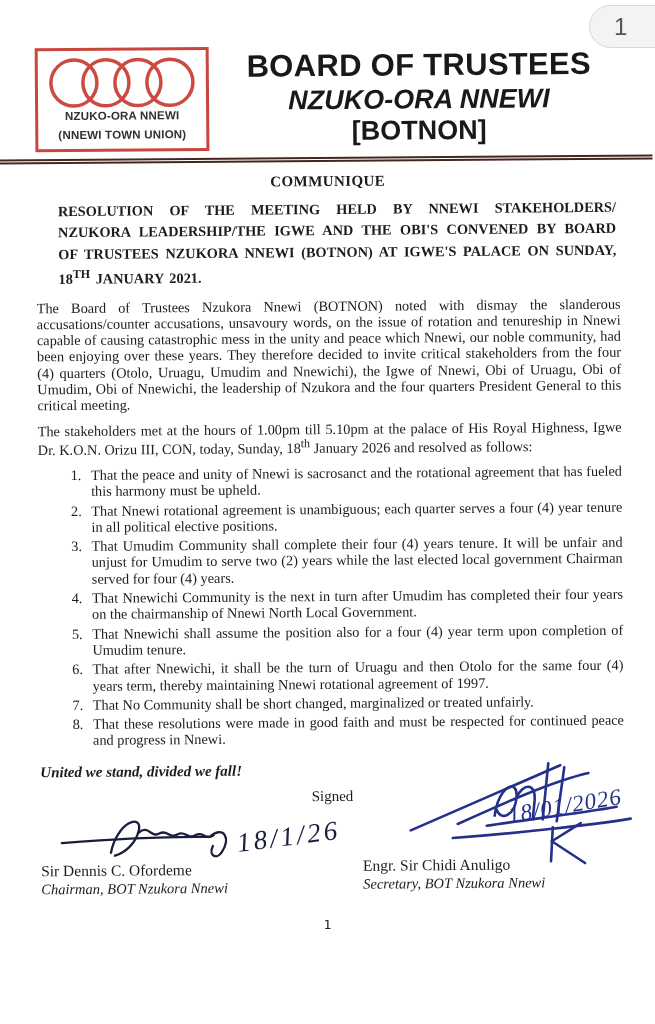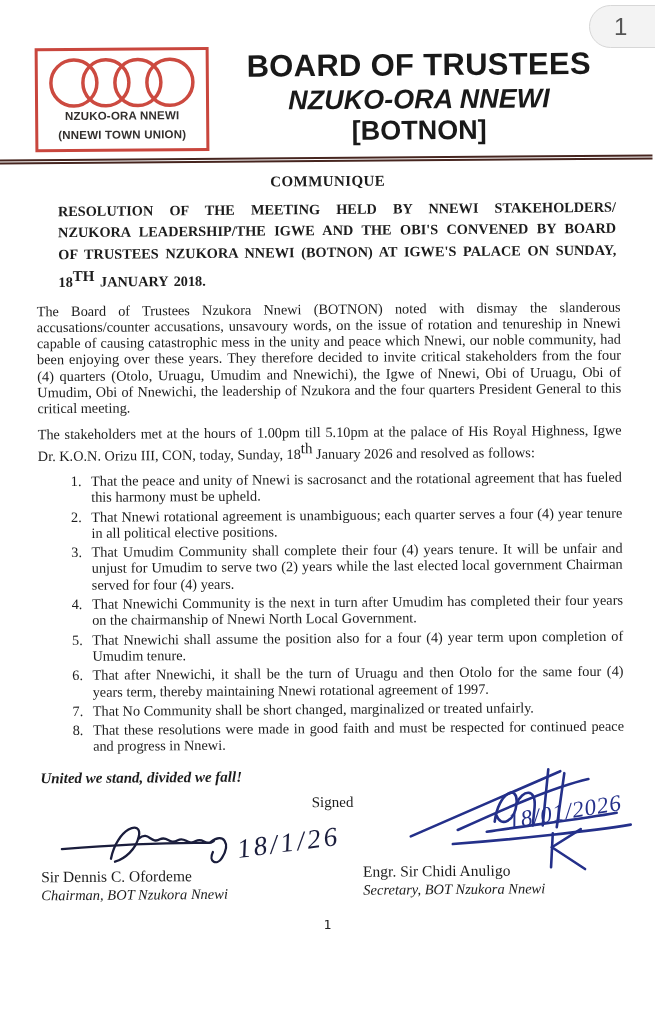--- a/index.html
+++ b/index.html
@@ -54,21 +54,21 @@
     height: 0;
   }
   .communique {
     text-align: center; font-weight: bold; font-size: 15px;
     margin-top: 11px; letter-spacing: 0.4px;
   }
   .subject {
     font-weight: bold; font-size: 14.3px; line-height: 1.5;
     text-align: justify; margin: 9px 4px 0 22px; word-spacing: 2px;
   }
-  sup { font-size: 15px; }
+  sup { font-size: 12px; }
   .para {
     text-align: justify; font-size: 14.3px; line-height: 1.14;
     margin-top: 9px;
   }
   ol.resolutions { margin-top: 9px; padding-left: 47px; }
   ol.resolutions li {
     text-align: justify; font-size: 14.3px; line-height: 1.14;
     padding-left: 6px; margin-bottom: 3px;
   }
   .motto { font-weight: bold; font-style: italic; font-size: 15px; margin-top: 15px; }
@@ -125,21 +125,21 @@
         <div class="title-l1">BOARD OF TRUSTEES</div>
         <div class="title-l2">NZUKO-ORA NNEWI</div>
         <div class="title-l3">[BOTNON]</div>
       </div>
     </div>
 
     <div class="header-rule"></div>
 
     <div class="communique">COMMUNIQUE</div>
 
-    <p class="subject"><span>RESOLUTION OF THE MEETING HELD BY NNEWI STAKEHOLDERS/ NZUKORA LEADERSHIP/THE IGWE AND THE OBI'S CONVENED BY BOARD OF TRUSTEES NZUKORA NNEWI (BOTNON) AT IGWE'S PALACE ON SUNDAY, 18</span><sup>TH</sup><span> JANUARY 2018.</span></p>
+    <p class="subject"><span>RESOLUTION OF THE MEETING HELD BY NNEWI STAKEHOLDERS/ NZUKORA LEADERSHIP/THE IGWE AND THE OBI'S CONVENED BY BOARD OF TRUSTEES NZUKORA NNEWI (BOTNON) AT IGWE'S PALACE ON SUNDAY, 18</span><sup>TH</sup><span> JANUARY 2021.</span></p>
 
     <p class="para">The Board of Trustees Nzukora Nnewi (BOTNON) noted with dismay the slanderous accusations/counter accusations, unsavoury words, on the issue of rotation and tenureship in Nnewi capable of causing catastrophic mess in the unity and peace which Nnewi, our noble community, had been enjoying over these years. They therefore decided to invite critical stakeholders from the four (4) quarters (Otolo, Uruagu, Umudim and Nnewichi), the Igwe of Nnewi, Obi of Uruagu, Obi of Umudim, Obi of Nnewichi, the leadership of Nzukora and the four quarters President General to this critical meeting.</p>
 
     <p class="para"><span>The stakeholders met at the hours of 1.00pm till 5.10pm at the palace of His Royal Highness, Igwe Dr. K.O.N. Orizu III, CON, today, Sunday, 18</span><sup>th</sup><span> January 2026 and resolved as follows:</span></p>
 
     <ol class="resolutions">
       <li>That the peace and unity of Nnewi is sacrosanct and the rotational agreement that has fueled this harmony must be upheld.</li>
       <li>That Nnewi rotational agreement is unambiguous; each quarter serves a four (4) year tenure in all political elective positions.</li>
       <li>That Umudim Community shall complete their four (4) years tenure. It will be unfair and unjust for Umudim to serve two (2) years while the last elected local government Chairman served for four (4) years.</li>
       <li>That Nnewichi Community is the next in turn after Umudim has completed their four years on the chairmanship of Nnewi North Local Government.</li>

